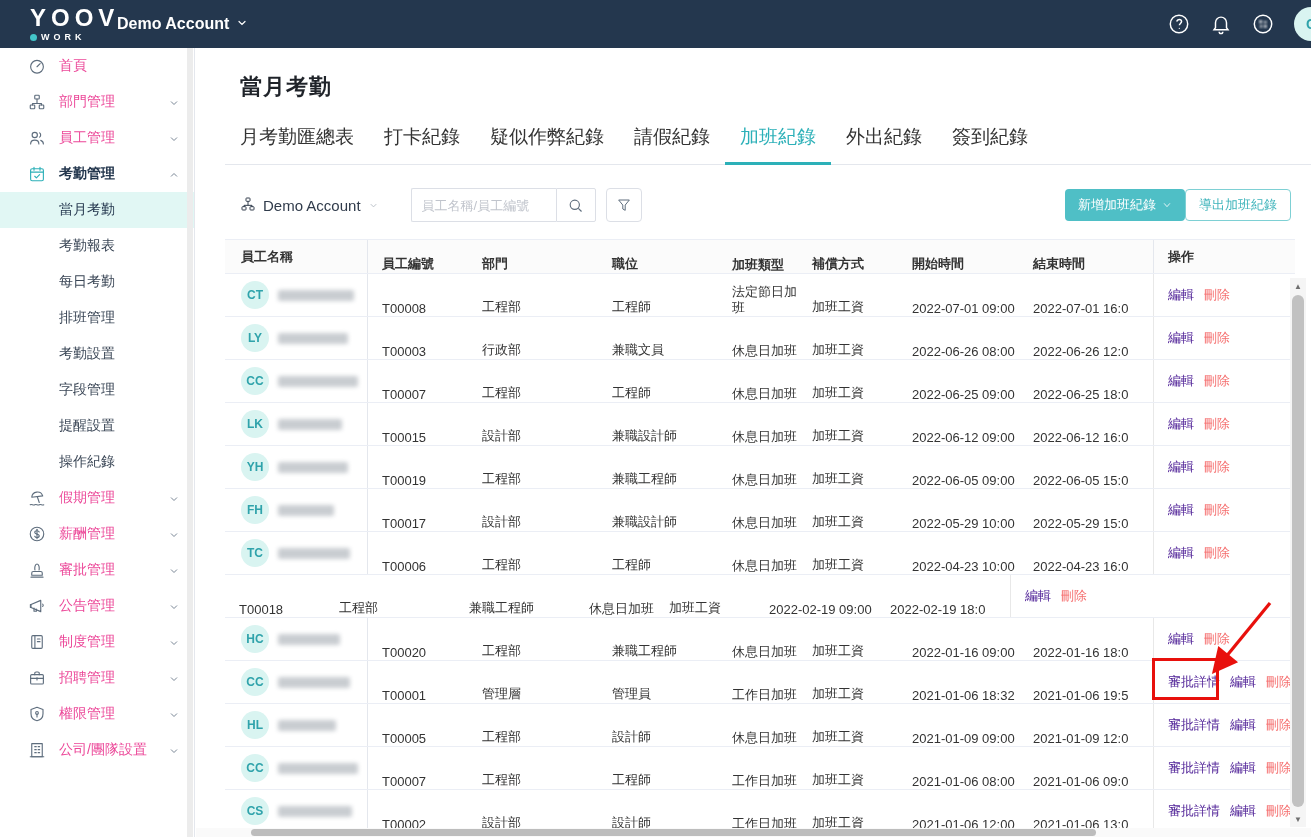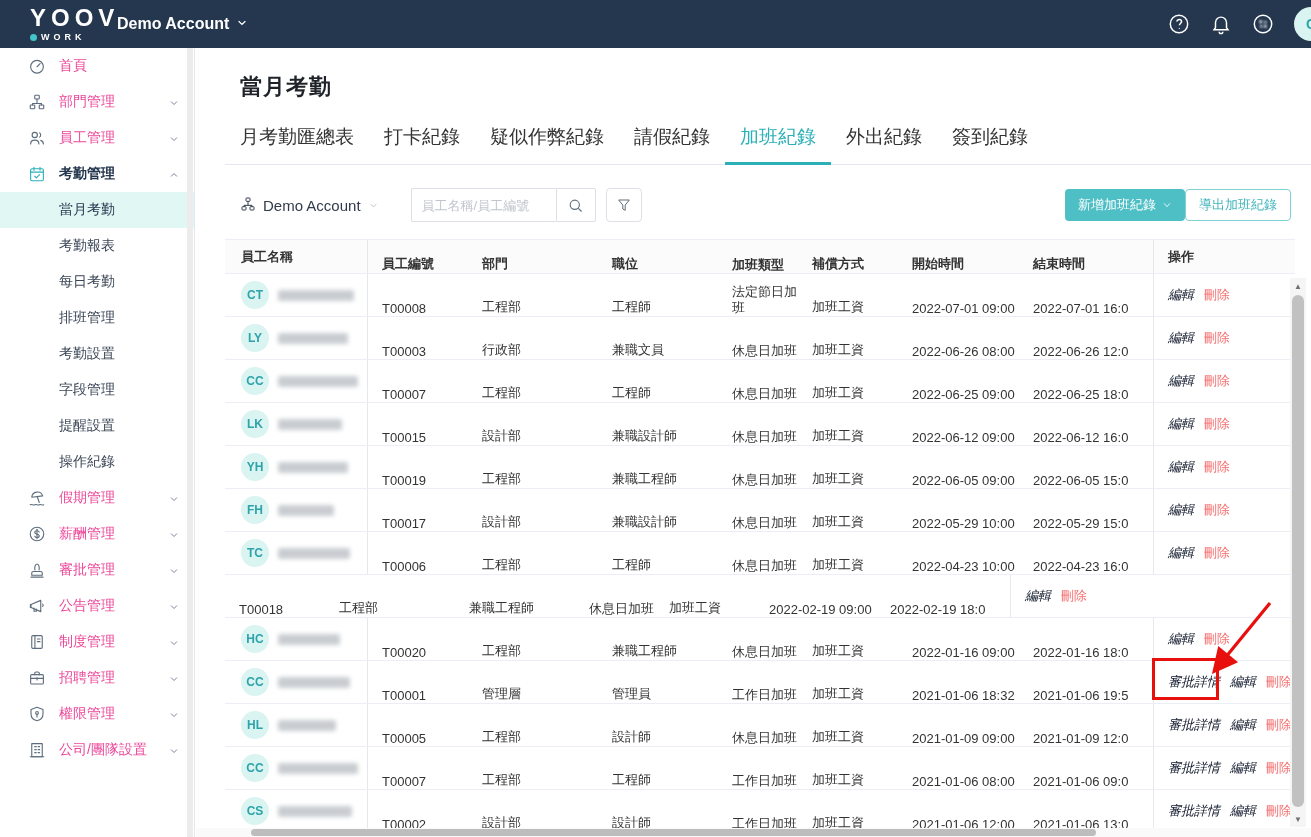--- a/index.html
+++ b/index.html
@@ -86,21 +86,21 @@
   .c0 { width:143px; border-right:1px solid #E4E7ED; height:100%; display:flex; align-items:center; padding-left:16px; }
   .c1 { width:100px; } .c2 { width:130px; } .c3 { width:120px; }
   .c4 { width:80px; white-space:normal; line-height:16px; }
   .c5 { width:100px; } .c6 { width:121px; } .c7 { width:134px; }
   .c8 { width:137px; border-left:1px solid #E8E8E8; height:100%; display:flex; align-items:center; gap:10px; }
   .thead .c0, .thead .c8 { border-color:#E4E7ED; }
   .avatar { width:28px; height:28px; border-radius:50%; background:#D9F4F1; color:#2FA3AB; font-size:12px;
             font-weight:bold; display:flex; align-items:center; justify-content:center; flex:none; }
   .name-blur { height:11px; margin-left:9px; background:#C9CDD1; border-radius:2px; filter:blur(2px); }
   .link { cursor:pointer; }
-  .link-teal { color:#0f172a;font-style:italic; }
+  .link-teal { color:#4c1d95; }
   .link-red { color:#F56C6C; }
 
   
   .vscroll { position:absolute; left:1290px; top:278px; width:16px; height:549px; background:#F5F5F5; }
   .vs-arrow { position:absolute; left:0; width:16px; height:16px; color:#6F6F6F; font-size:8px;
               display:flex; align-items:center; justify-content:center; cursor:pointer; background:#F5F5F5; }
   .vs-arrow.up { top:0; } .vs-arrow.down { bottom:0; }
   .vs-thumb { position:absolute; left:2px; top:17px; width:12px; height:512px; background:#C1C1C1; border-radius:6px; cursor:pointer; }
   .hscroll { position:absolute; left:196px; top:828px; width:1115px; height:9px; background:#FAFAFA; }
   .hs-thumb { position:absolute; left:55px; top:1px; width:845px; height:7px; background:#BDBDBD; border-radius:4px; cursor:pointer; }

